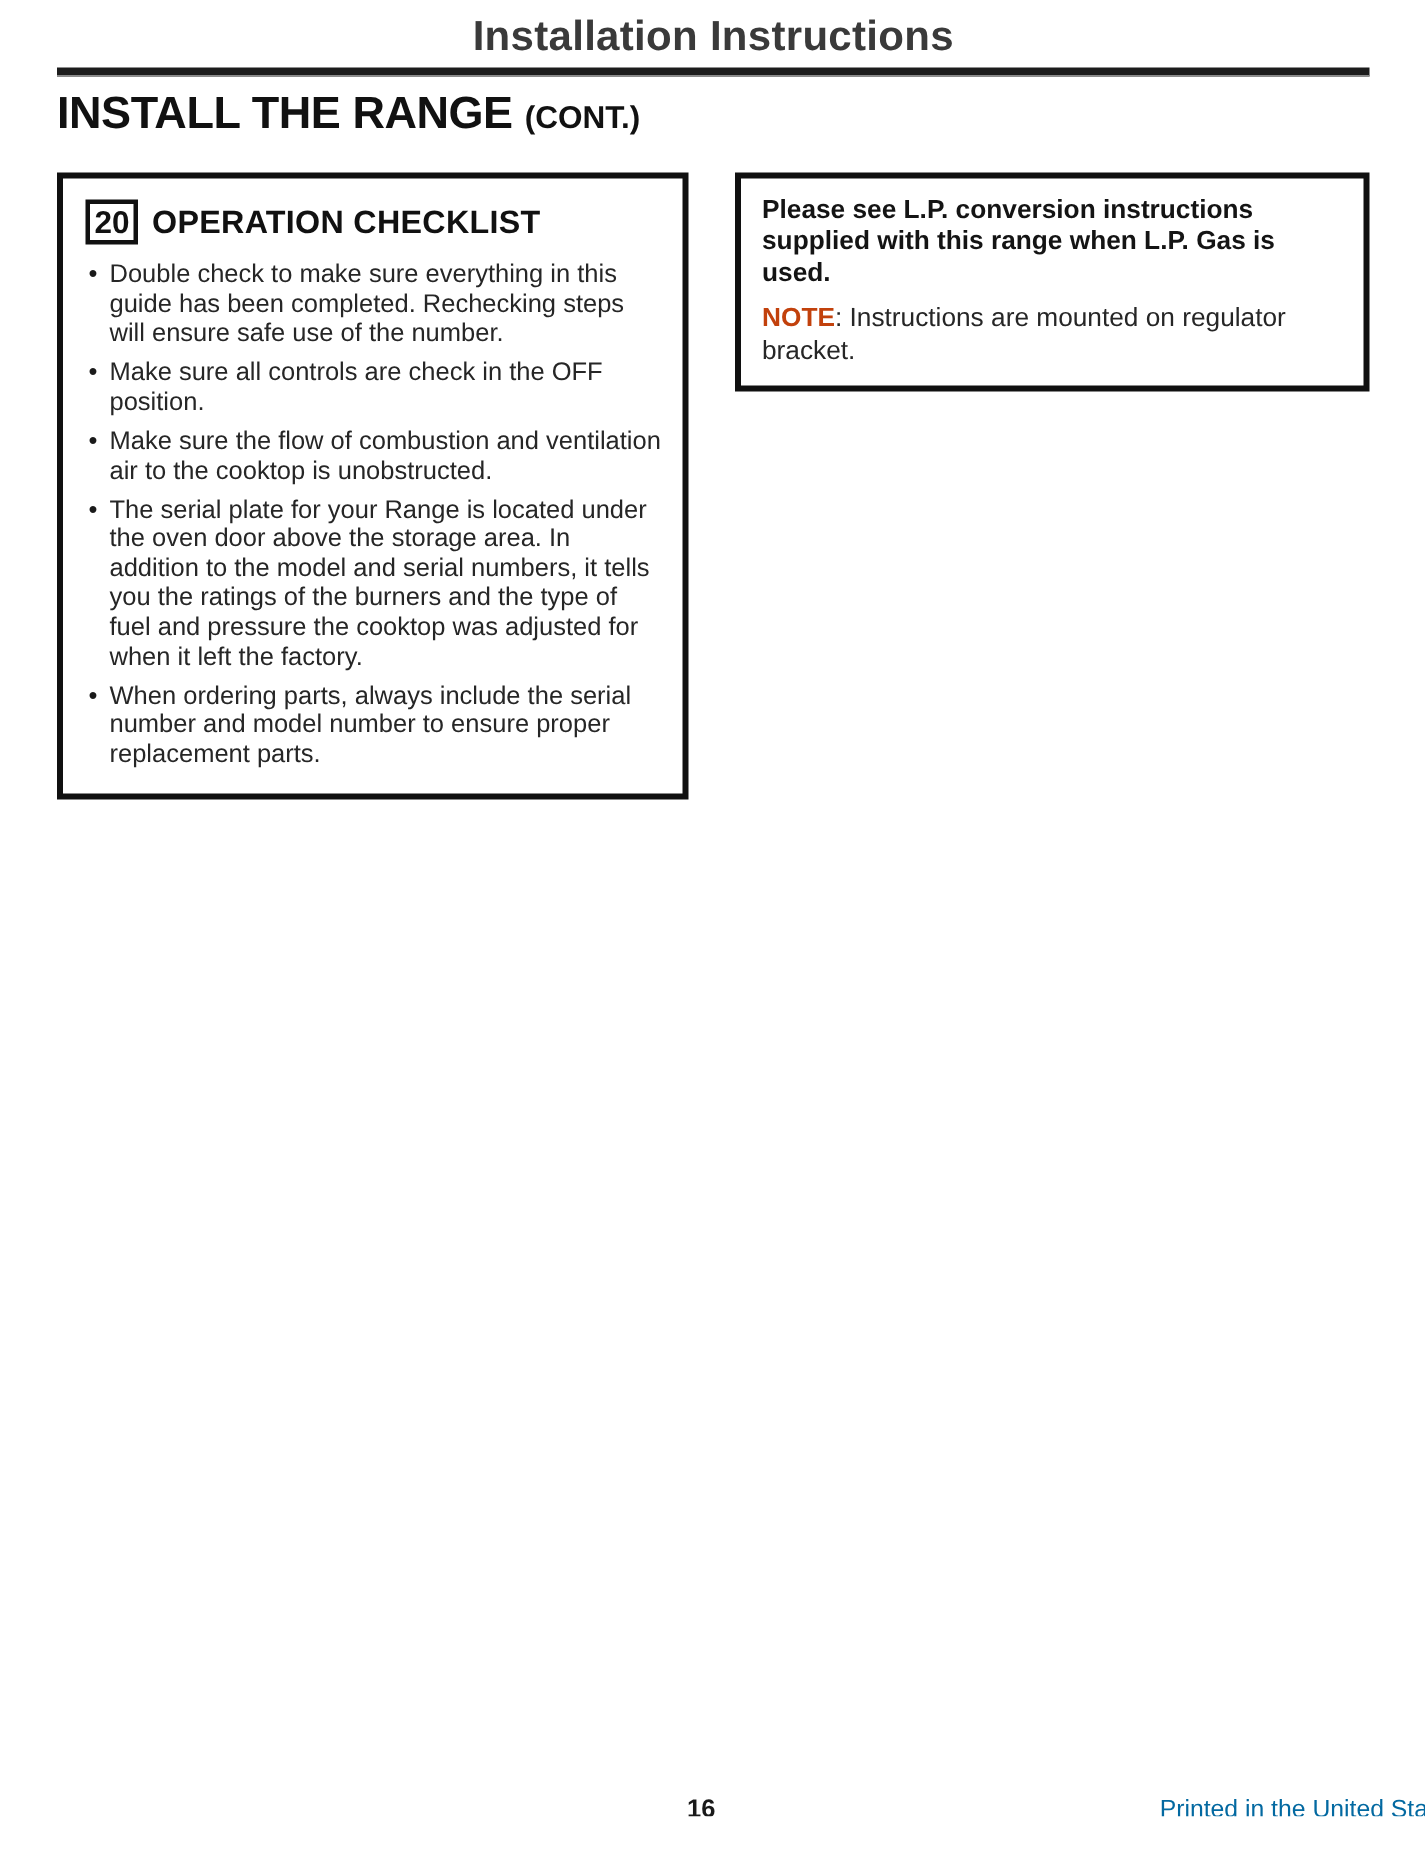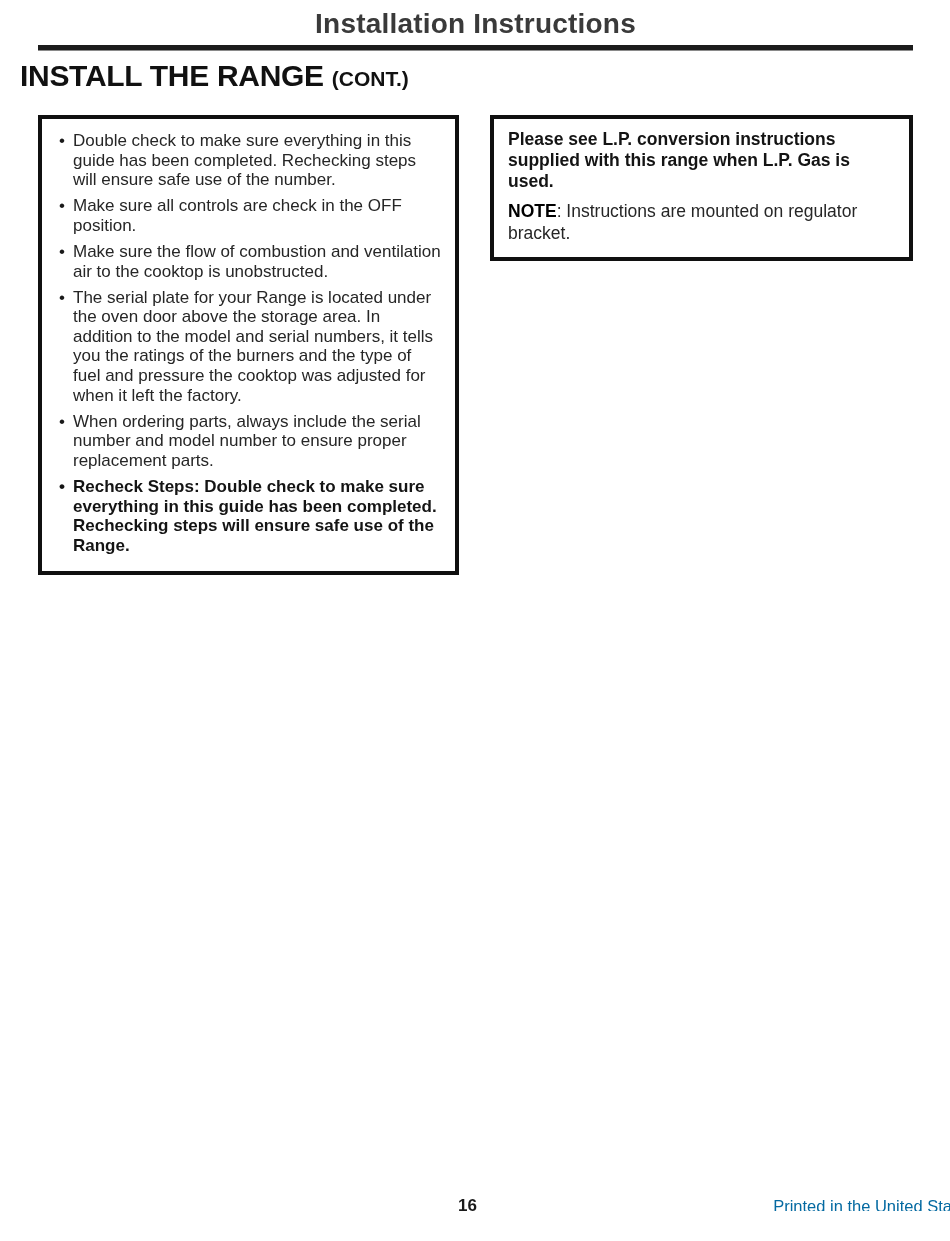--- a/index.html
+++ b/index.html
@@ -34,21 +34,21 @@
   .masthead-rule {
     margin-top: 5px;
     height: 5px;
     background: #1c1c1c;
     border-bottom: 1px solid #8a8a8a;
   }
   
   .section-title {
     position: absolute;
     top: 59px;
-    left: 20px;
+    left: 38px;
     margin: 0;
     font-size: 30px;
     font-weight: bold;
     color: #111111;
     letter-spacing: -0.3px;
     white-space: nowrap;
   }
   .section-title .cont {
     font-size: 21px;
     letter-spacing: 0;
@@ -134,21 +134,21 @@
     color: #141414;
   }
   .lp-note {
     margin: 8px 0 0 0;
     font-size: 17.5px;
     line-height: 22px;
     color: #262626;
   }
   .lp-note .note-label {
     font-weight: bold;
-    color: #000000;
+    color: #c2410c;
   }
   
   .footer {
     position: absolute;
     top: 1196px;
     left: 0;
     width: 950px;
     height: 24px;
     padding-left: 44px;
   }
@@ -176,27 +176,30 @@
   <div class="masthead">
     <div class="masthead-title">Installation Instructions</div>
     <div class="masthead-rule"></div>
   </div>
 
   <h1 class="section-title"><span>INSTALL THE RANGE</span>&nbsp;<span class="cont">(CONT.)</span></h1>
 
   <div class="boxes">
 
     <div class="panel checklist-panel">
+      <div class="checklist-header">
+        <span class="step-badge">20</span>
+        <span class="checklist-title">OPERATION CHECKLIST</span>
+      </div>
       <ul class="checklist" id="checklist-list">
           <li class="">Double check to make sure everything in this guide has been completed. Rechecking steps will ensure safe use of the number.</li>
           <li class="">Make sure all controls are check in the OFF position.</li>
           <li class="">Make sure the flow of combustion and ventilation air to the cooktop is unobstructed.</li>
           <li class="">The serial plate for your Range is located under the oven door above the storage area. In addition to the model and serial numbers, it tells you the ratings of the burners and the type of fuel and pressure the cooktop was adjusted for when it left the factory.</li>
           <li class="">When ordering parts, always include the serial number and model number to ensure proper replacement parts.</li>
-          <li class="bold">Recheck Steps: Double check to make sure everything in this guide has been completed. Rechecking steps will ensure safe use of the Range.</li>
         </ul>
     </div>
 
     <div class="panel lp-panel">
       <p class="lp-main">Please see L.P. conversion instructions supplied with this range when L.P. Gas is used.</p>
       <p class="lp-note"><span class="note-label">NOTE</span><span>: Instructions are mounted on regulator bracket.</span></p>
     </div>
 
   </div>
 

